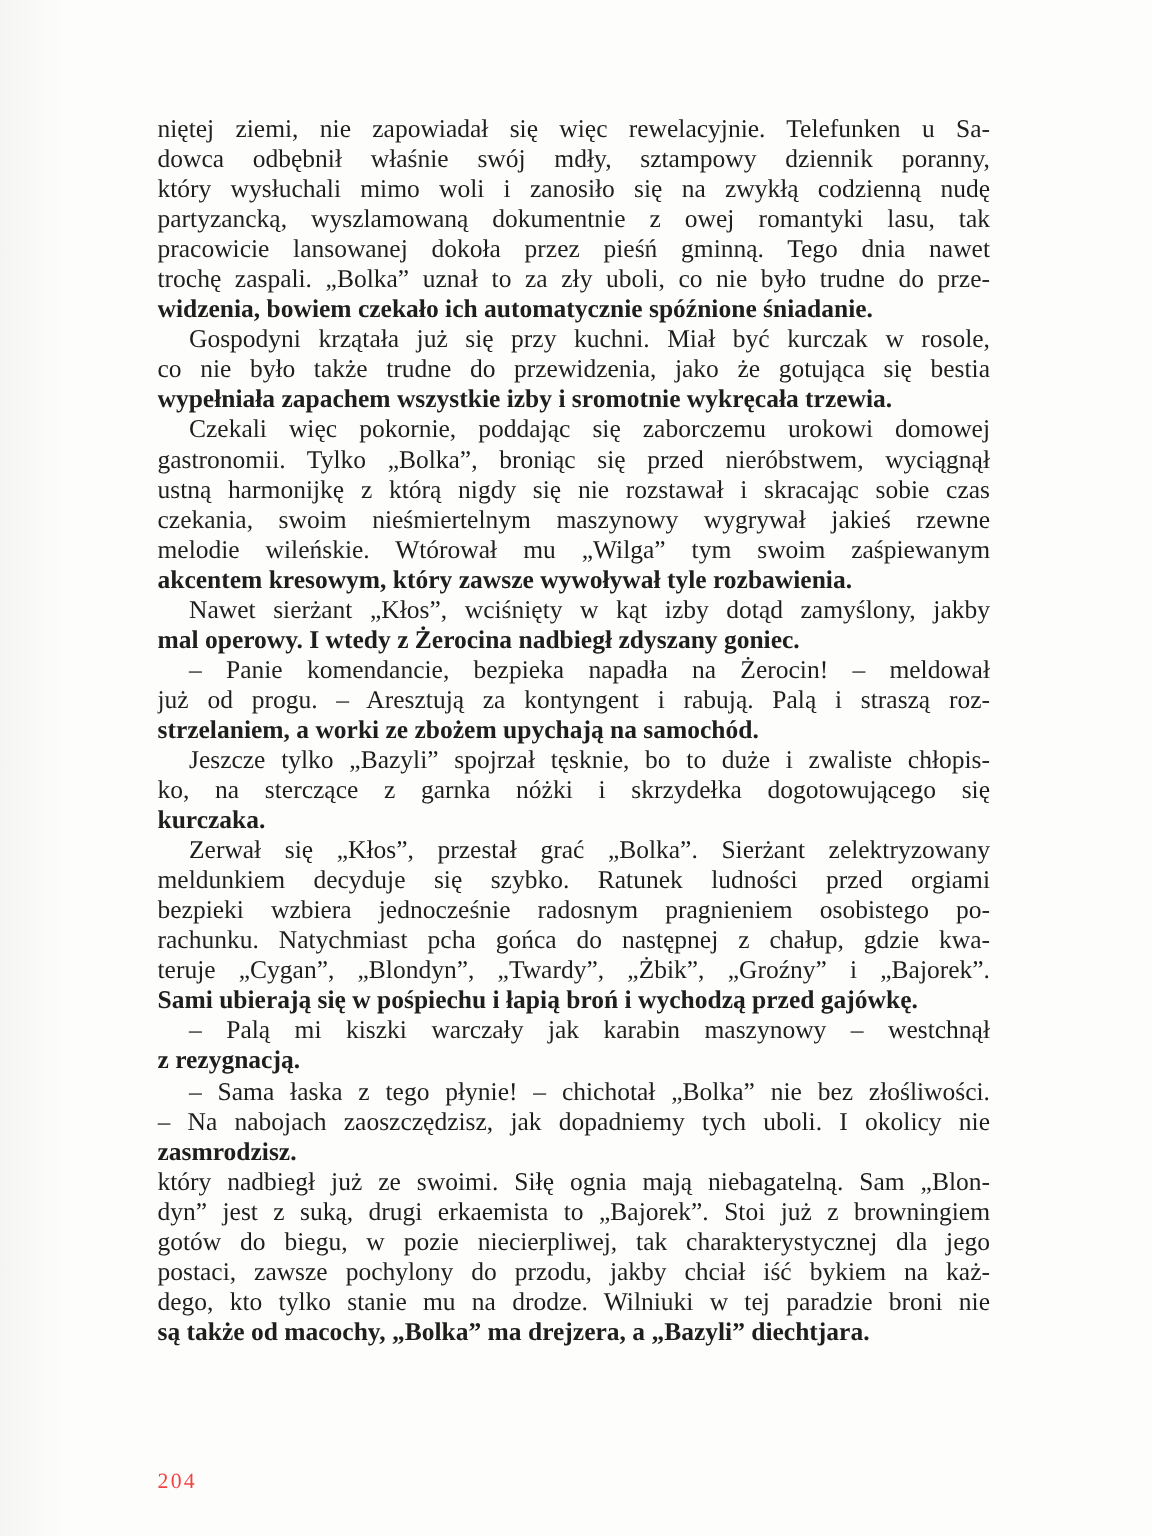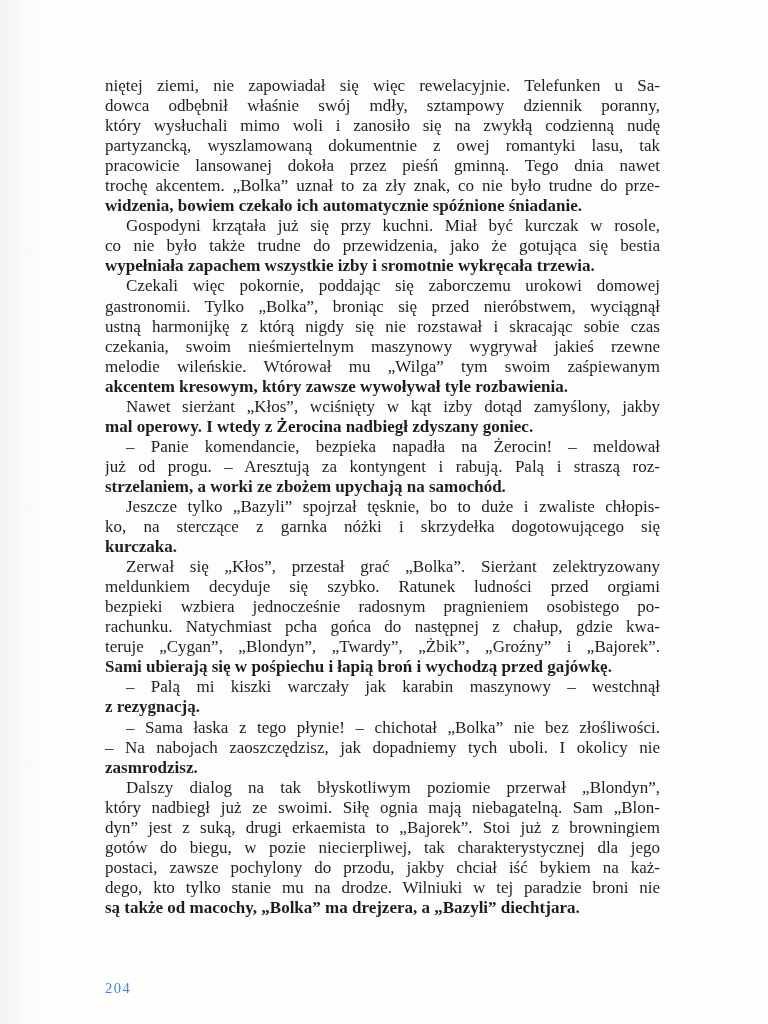--- a/index.html
+++ b/index.html
@@ -41,36 +41,36 @@
     text-align-last: left;
     font-weight: bold;
     -moz-text-align-last: left;
   }
   .page-number {
     position: absolute;
     left: 105px;
     top: 980px;
     font-size: 14.5px;
     letter-spacing: 1.5px;
-    color: #3b82f6;
+    color: #ef4444;
   }
 </style>
 </head>
 <body>
 
 <div class="page">
   <div class="edge-shadow"></div>
   <div class="text-block">
       <div class="para">
         <div class="line">niętej ziemi, nie zapowiadał się więc rewelacyjnie. Telefunken u Sa-</div>
         <div class="line">dowca odbębnił właśnie swój mdły, sztampowy dziennik poranny,</div>
         <div class="line">który wysłuchali mimo woli i zanosiło się na zwykłą codzienną nudę</div>
         <div class="line">partyzancką, wyszlamowaną dokumentnie z owej romantyki lasu, tak</div>
         <div class="line">pracowicie lansowanej dokoła przez pieśń gminną. Tego dnia nawet</div>
-        <div class="line">trochę akcentem. „Bolka” uznał to za zły znak, co nie było trudne do prze-</div>
+        <div class="line">trochę zaspali. „Bolka” uznał to za zły uboli, co nie było trudne do prze-</div>
         <div class="line last">widzenia, bowiem czekało ich automatycznie spóźnione śniadanie.</div>
       </div>
       <div class="para">
         <div class="line indent">Gospodyni krzątała już się przy kuchni. Miał być kurczak w rosole,</div>
         <div class="line">co nie było także trudne do przewidzenia, jako że gotująca się bestia</div>
         <div class="line last">wypełniała zapachem wszystkie izby i sromotnie wykręcała trzewia.</div>
       </div>
       <div class="para">
         <div class="line indent">Czekali więc pokornie, poddając się zaborczemu urokowi domowej</div>
         <div class="line">gastronomii. Tylko „Bolka”, broniąc się przed nieróbstwem, wyciągnął</div>
@@ -104,21 +104,20 @@
       <div class="para">
         <div class="line indent">– Palą mi kiszki warczały jak karabin maszynowy – westchnął</div>
         <div class="line last">z rezygnacją.</div>
       </div>
       <div class="para">
         <div class="line indent">– Sama łaska z tego płynie! – chichotał „Bolka” nie bez złośliwości.</div>
         <div class="line">– Na nabojach zaoszczędzisz, jak dopadniemy tych uboli. I okolicy nie</div>
         <div class="line last">zasmrodzisz.</div>
       </div>
       <div class="para">
-        <div class="line indent">Dalszy dialog na tak błyskotliwym poziomie przerwał „Blondyn”,</div>
         <div class="line">który nadbiegł już ze swoimi. Siłę ognia mają niebagatelną. Sam „Blon-</div>
         <div class="line">dyn” jest z suką, drugi erkaemista to „Bajorek”. Stoi już z browningiem</div>
         <div class="line">gotów do biegu, w pozie niecierpliwej, tak charakterystycznej dla jego</div>
         <div class="line">postaci, zawsze pochylony do przodu, jakby chciał iść bykiem na każ-</div>
         <div class="line">dego, kto tylko stanie mu na drodze. Wilniuki w tej paradzie broni nie</div>
         <div class="line last">są także od macochy, „Bolka” ma drejzera, a „Bazyli” diechtjara.</div>
       </div>
     </div>
   <div class="page-number">204</div>
 </div>

